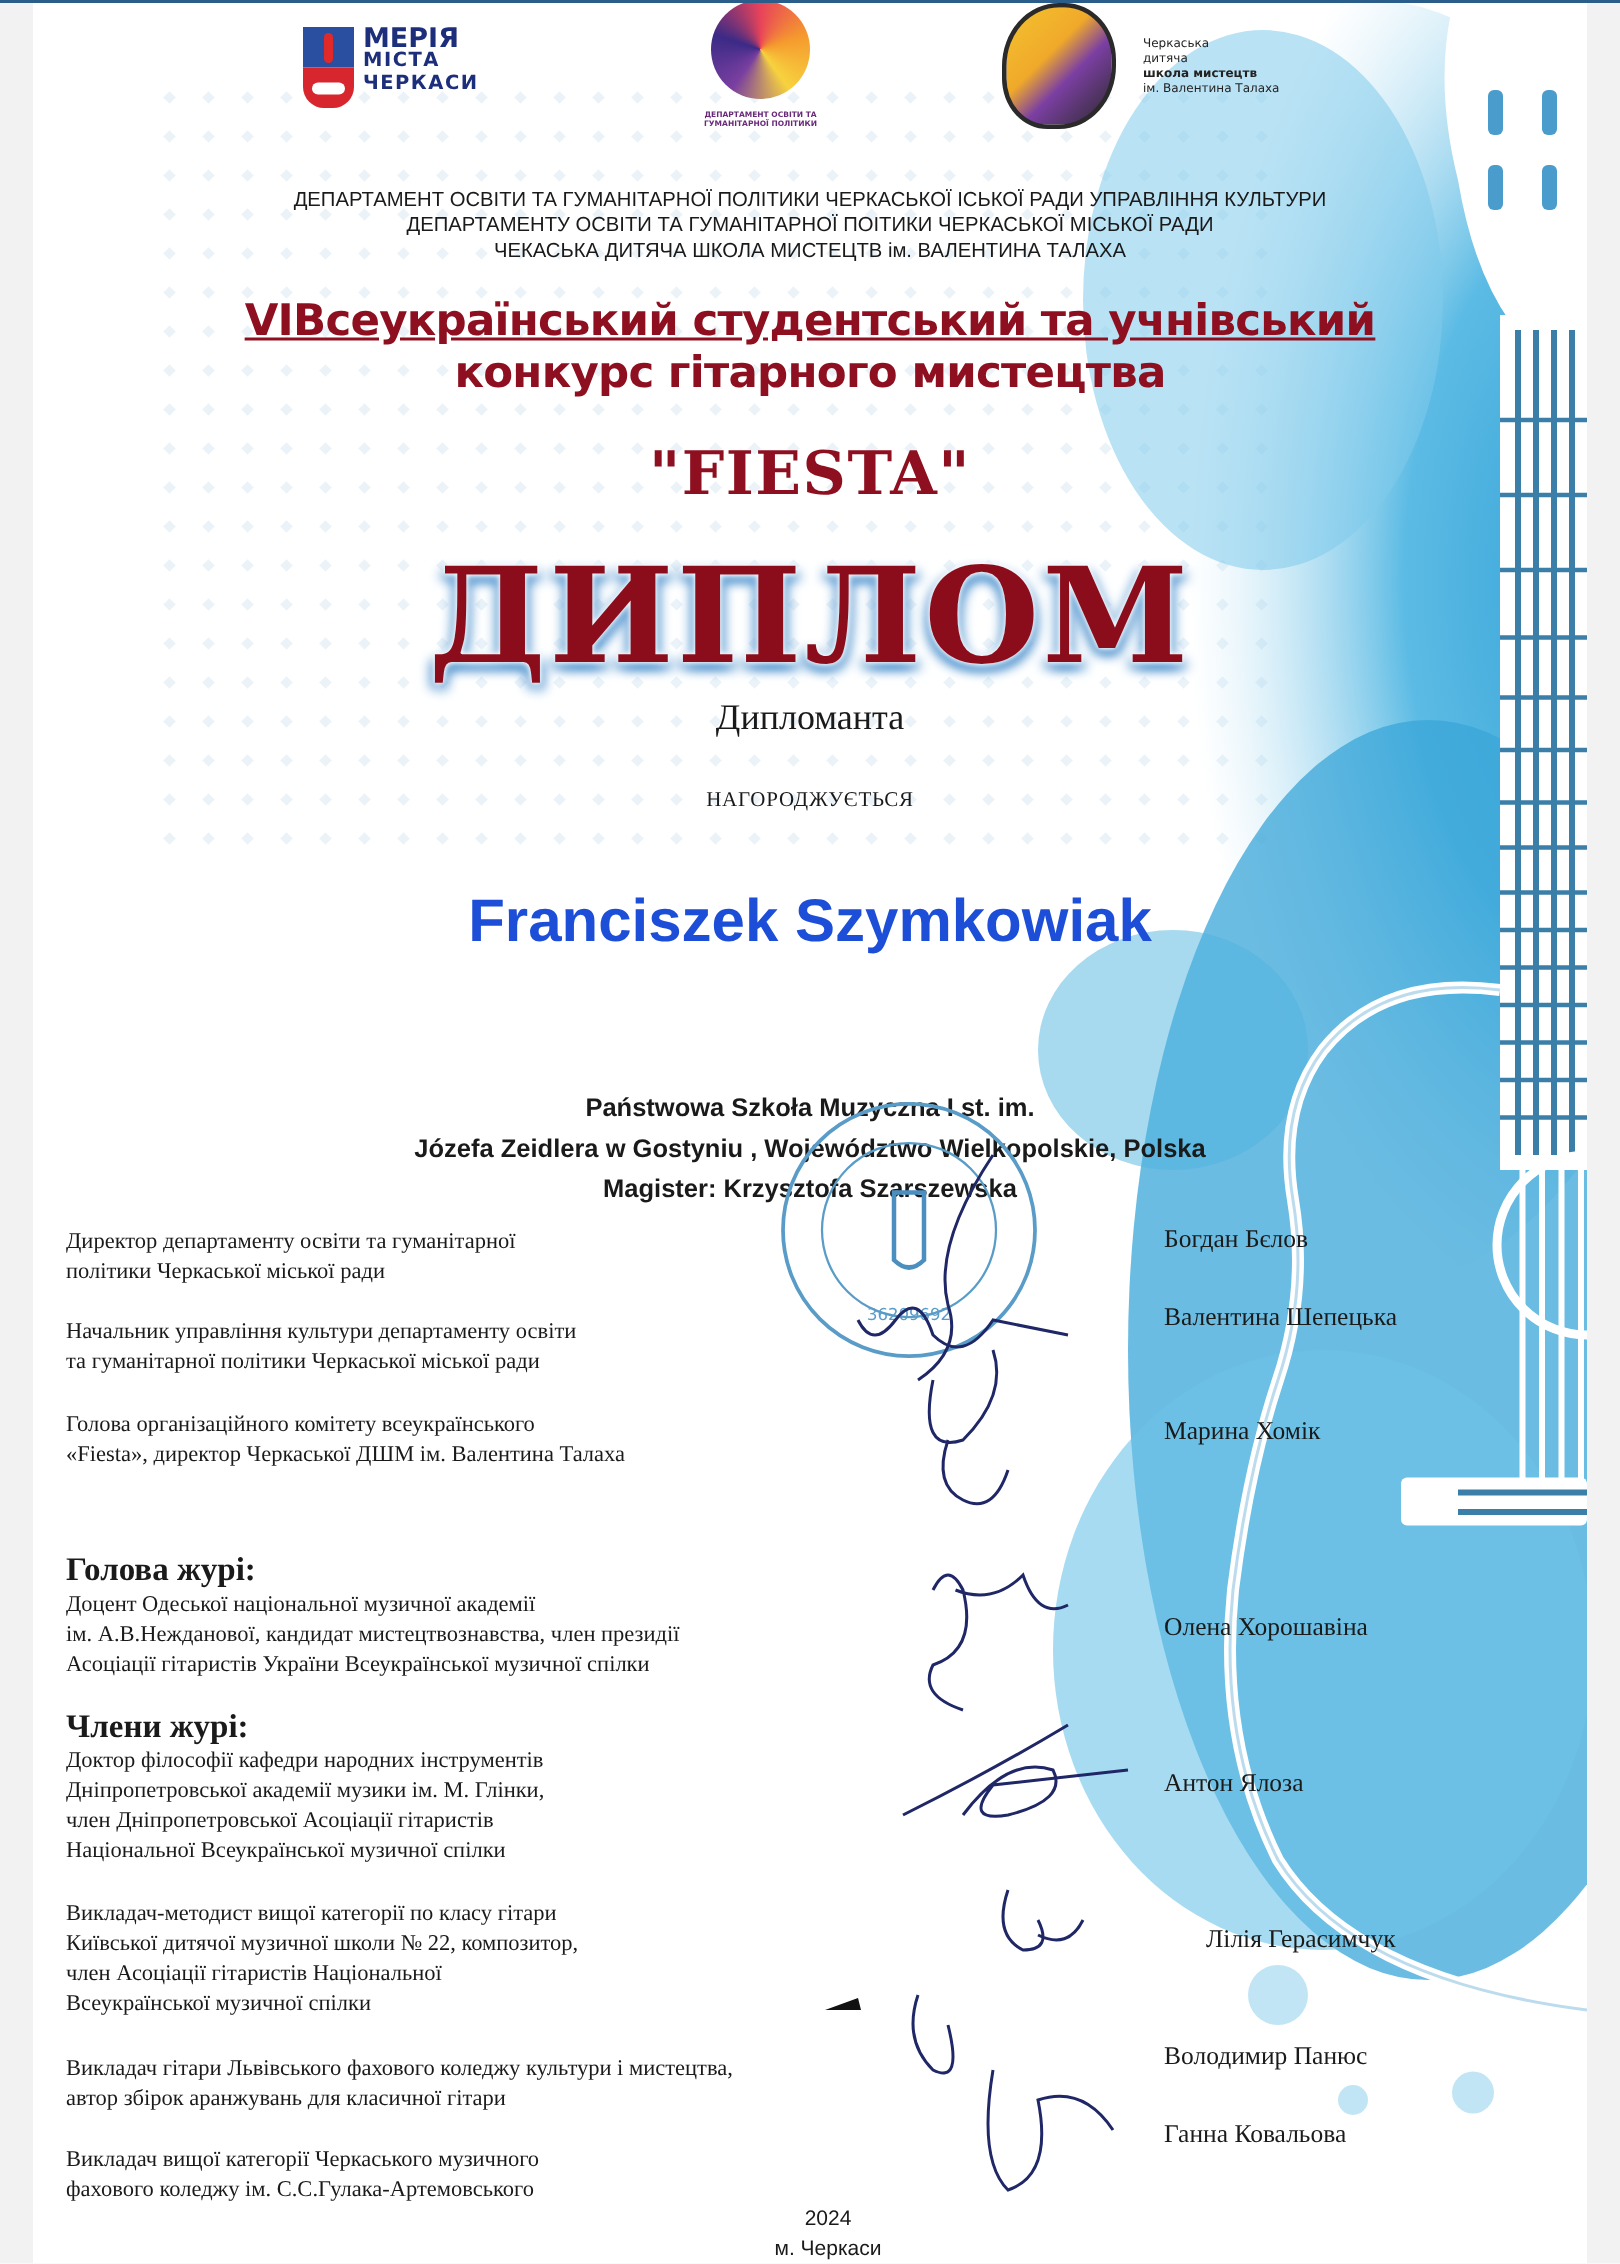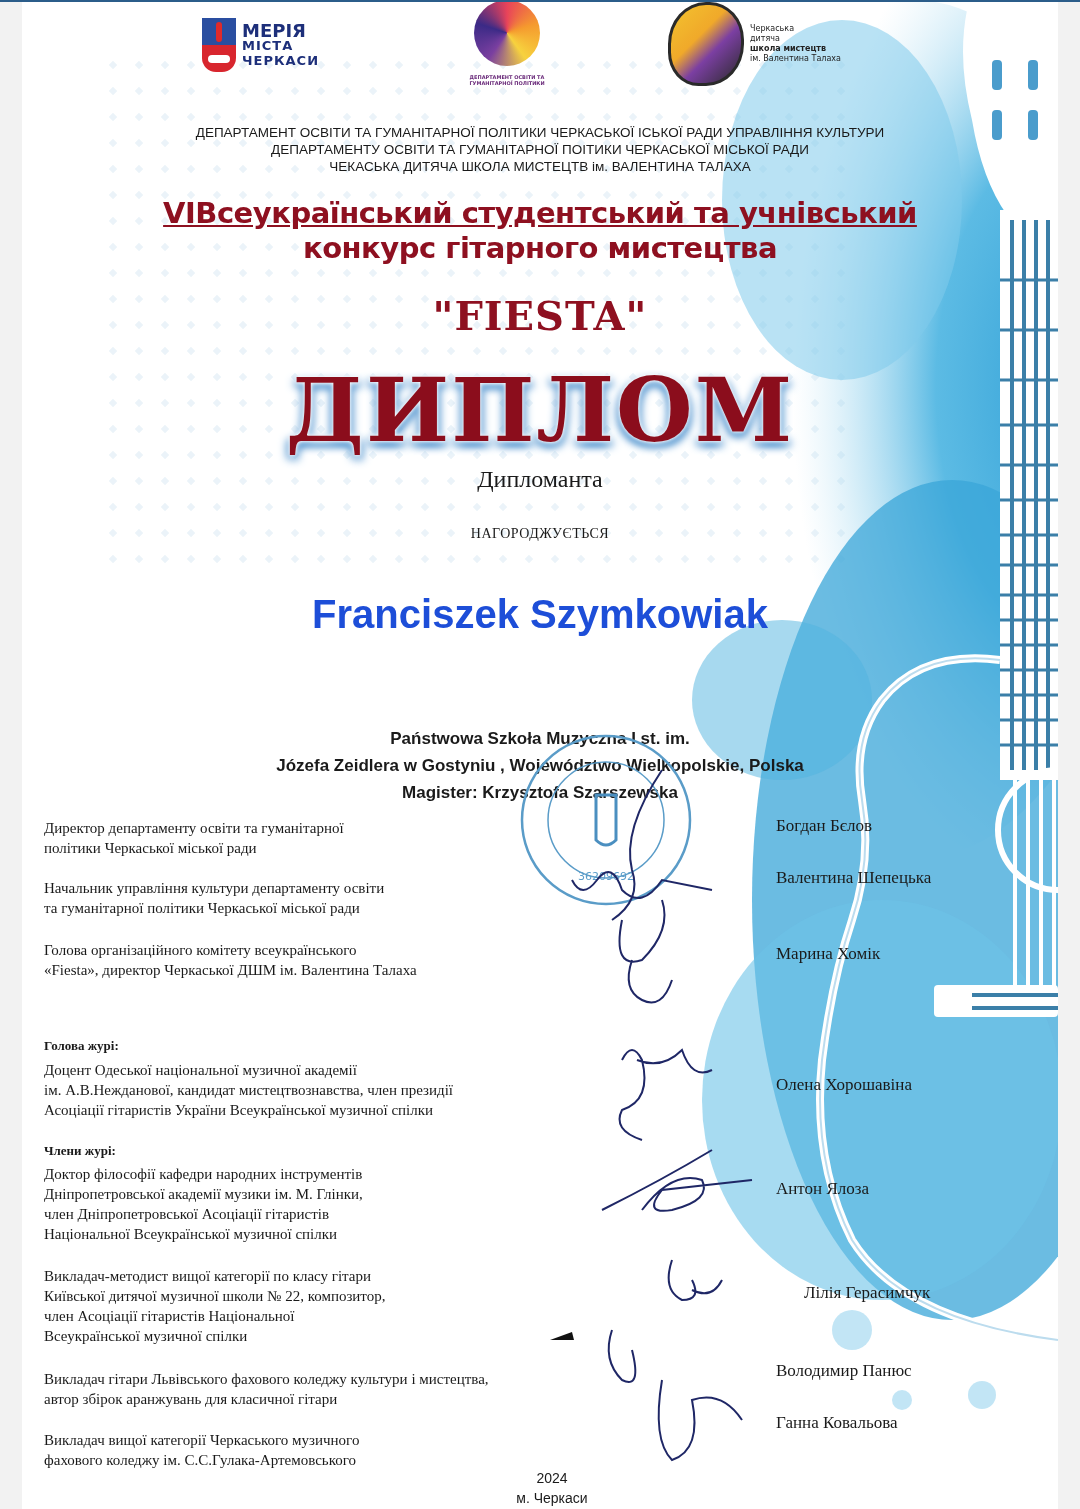--- a/index.html
+++ b/index.html
@@ -3,35 +3,35 @@
 <meta charset="utf-8">
 <style>
   html, body { margin:0; padding:0; }
   body { width:1080px; height:1509px; background:#f2f2f2; position:relative; overflow:hidden; font-family:"Liberation Serif", serif; }
   .page { position:absolute; left:22px; top:0; width:1036px; height:1509px; background:#ffffff; overflow:hidden; }
   .topline { position:absolute; left:0; top:0; width:1080px; height:2px; background:#2b5d8a; z-index:5; }
   .bg-art { position:absolute; left:0; top:0; width:1036px; height:1509px; z-index:0; }
   .layer { position:absolute; z-index:2; }
   .center { text-align:center; }
 
-  .logo-meria { position:absolute; left:180px; top:18px; display:flex; align-items:center; gap:6px; }
+  .logo-meria { position:absolute; left:180px; top:18px; display:flex; align-items:flex-start; gap:6px; }
   .crest { width:34px; height:54px; border-radius:0 0 14px 14px; overflow:hidden; display:flex; flex-direction:column; }
   .crest .t { height:27px; background:#2a4ea0; position:relative; }
   .crest .b { height:27px; background:#d8262e; position:relative; }
   .crest .t::after { content:""; position:absolute; left:14px; top:4px; width:6px; height:20px; background:#e02a2a; border-radius:3px; }
   .crest .b::after { content:""; position:absolute; left:6px; top:10px; width:22px; height:8px; background:#fff; border-radius:4px; }
   .meria-text { font-family:"DejaVu Sans", sans-serif; font-weight:bold; color:#1d2f7a; line-height:15px; }
   .meria-text .l1 { font-size:18px; }
   .meria-text .l2, .meria-text .l3 { font-size:13px; letter-spacing:1px; }
 
   .logo-dept { position:absolute; left:430px; top:0; width:110px; text-align:center; }
   .dept-circle { width:66px; height:66px; margin:0 auto; border-radius:50%; background:conic-gradient(#e8435a,#f59a2e,#f7d23e,#7a3fa0,#3b2a86,#e8435a); }
   .dept-caption { font-family:"DejaVu Sans", sans-serif; font-size:5px; font-weight:bold; color:#6a2a7a; margin-top:8px; line-height:6px; }
 
-  .logo-school { position:absolute; left:646px; top:2px; display:flex; align-items:center; gap:6px; }
+  .logo-school { position:absolute; left:646px; top:2px; display:flex; align-items:center; gap:18px; }
   .school-mark { width:70px; height:78px; border:3px solid #2a2a2a; border-radius:50% 45% 50% 40%; background:linear-gradient(135deg,#f3c32f 0%,#f0a92a 40%,#7b3fa2 60%,#2a2a2a 100%); }
   .school-text { font-family:"DejaVu Sans", sans-serif; font-size:8px; color:#222; line-height:10px; }
   .school-text b { font-weight:bold; }
 
   .departments { top:124px; left:0; width:1036px; font-family:"Liberation Sans", sans-serif; font-size:13.5px; color:#1a1a1a; line-height:17px; }
 
   .title-block { top:196px; left:0; width:1036px; font-family:"DejaVu Sans", sans-serif; font-weight:bold; color:#8e1020; }
   .title-block .t1 { font-size:29px; line-height:35px; letter-spacing:-0.5px;text-decoration:underline; }
   .title-block .t2 { font-size:29px; line-height:35px; letter-spacing:-0.5px; }
   .fiesta { top:292px; left:0; width:1036px; font-family:"DejaVu Serif", serif; font-size:40px; font-weight:bold; color:#8e1020; letter-spacing:1px; }
@@ -40,21 +40,21 @@
     color:#8b0d1c; letter-spacing:2px;
     text-shadow: 0 0 3px #ffffff, 0 0 6px #ffffff, 3px 5px 8px #4f93cf, -3px 4px 8px #4f93cf; }
   .diplomanta { top:466px; left:0; width:1036px; font-family:"Liberation Serif", serif; font-size:24px; color:#1a1a1a; }
   .nagorod { top:526px; left:0; width:1036px; font-family:"Liberation Serif", serif; font-size:14px; color:#1a1a1a; letter-spacing:0.5px; }
 
   .recipient { top:592px; left:0; width:1036px; font-family:"Liberation Sans", sans-serif; font-weight:bold; font-size:40px; color:#1d4ed8; }
   .school-info { top:725px; left:0; width:1036px; font-family:"Liberation Sans", sans-serif; font-weight:bold; font-size:17px; line-height:27px; color:#1a1a1a; }
 
   .roles { left:22px; width:520px; font-family:"Liberation Serif", serif; font-size:15px; line-height:20px; color:#1a1a1a; }
   .role { position:absolute; left:0; width:540px; }
-  .role-head { font-weight:bold; font-size:13px; line-height:22px; }
+  .role-head { font-weight:bold; font-size:22px; line-height:22px; }
 
   .names { left:754px; font-family:"Liberation Serif", serif; font-size:17px; color:#1a1a1a; }
   .name { position:absolute; left:0; white-space:nowrap; }
 
   .footer { top:1468px; left:480px; width:100px; text-align:center; font-family:"Liberation Sans", sans-serif; font-size:14px; line-height:20px; color:#1a1a1a; }
 
   .stamp { position:absolute; left:494px; top:730px; width:180px; height:180px; z-index:3; }
   .sigs { position:absolute; left:0; top:0; width:1036px; height:1509px; z-index:4; pointer-events:none; }
 </style>
 </head>

